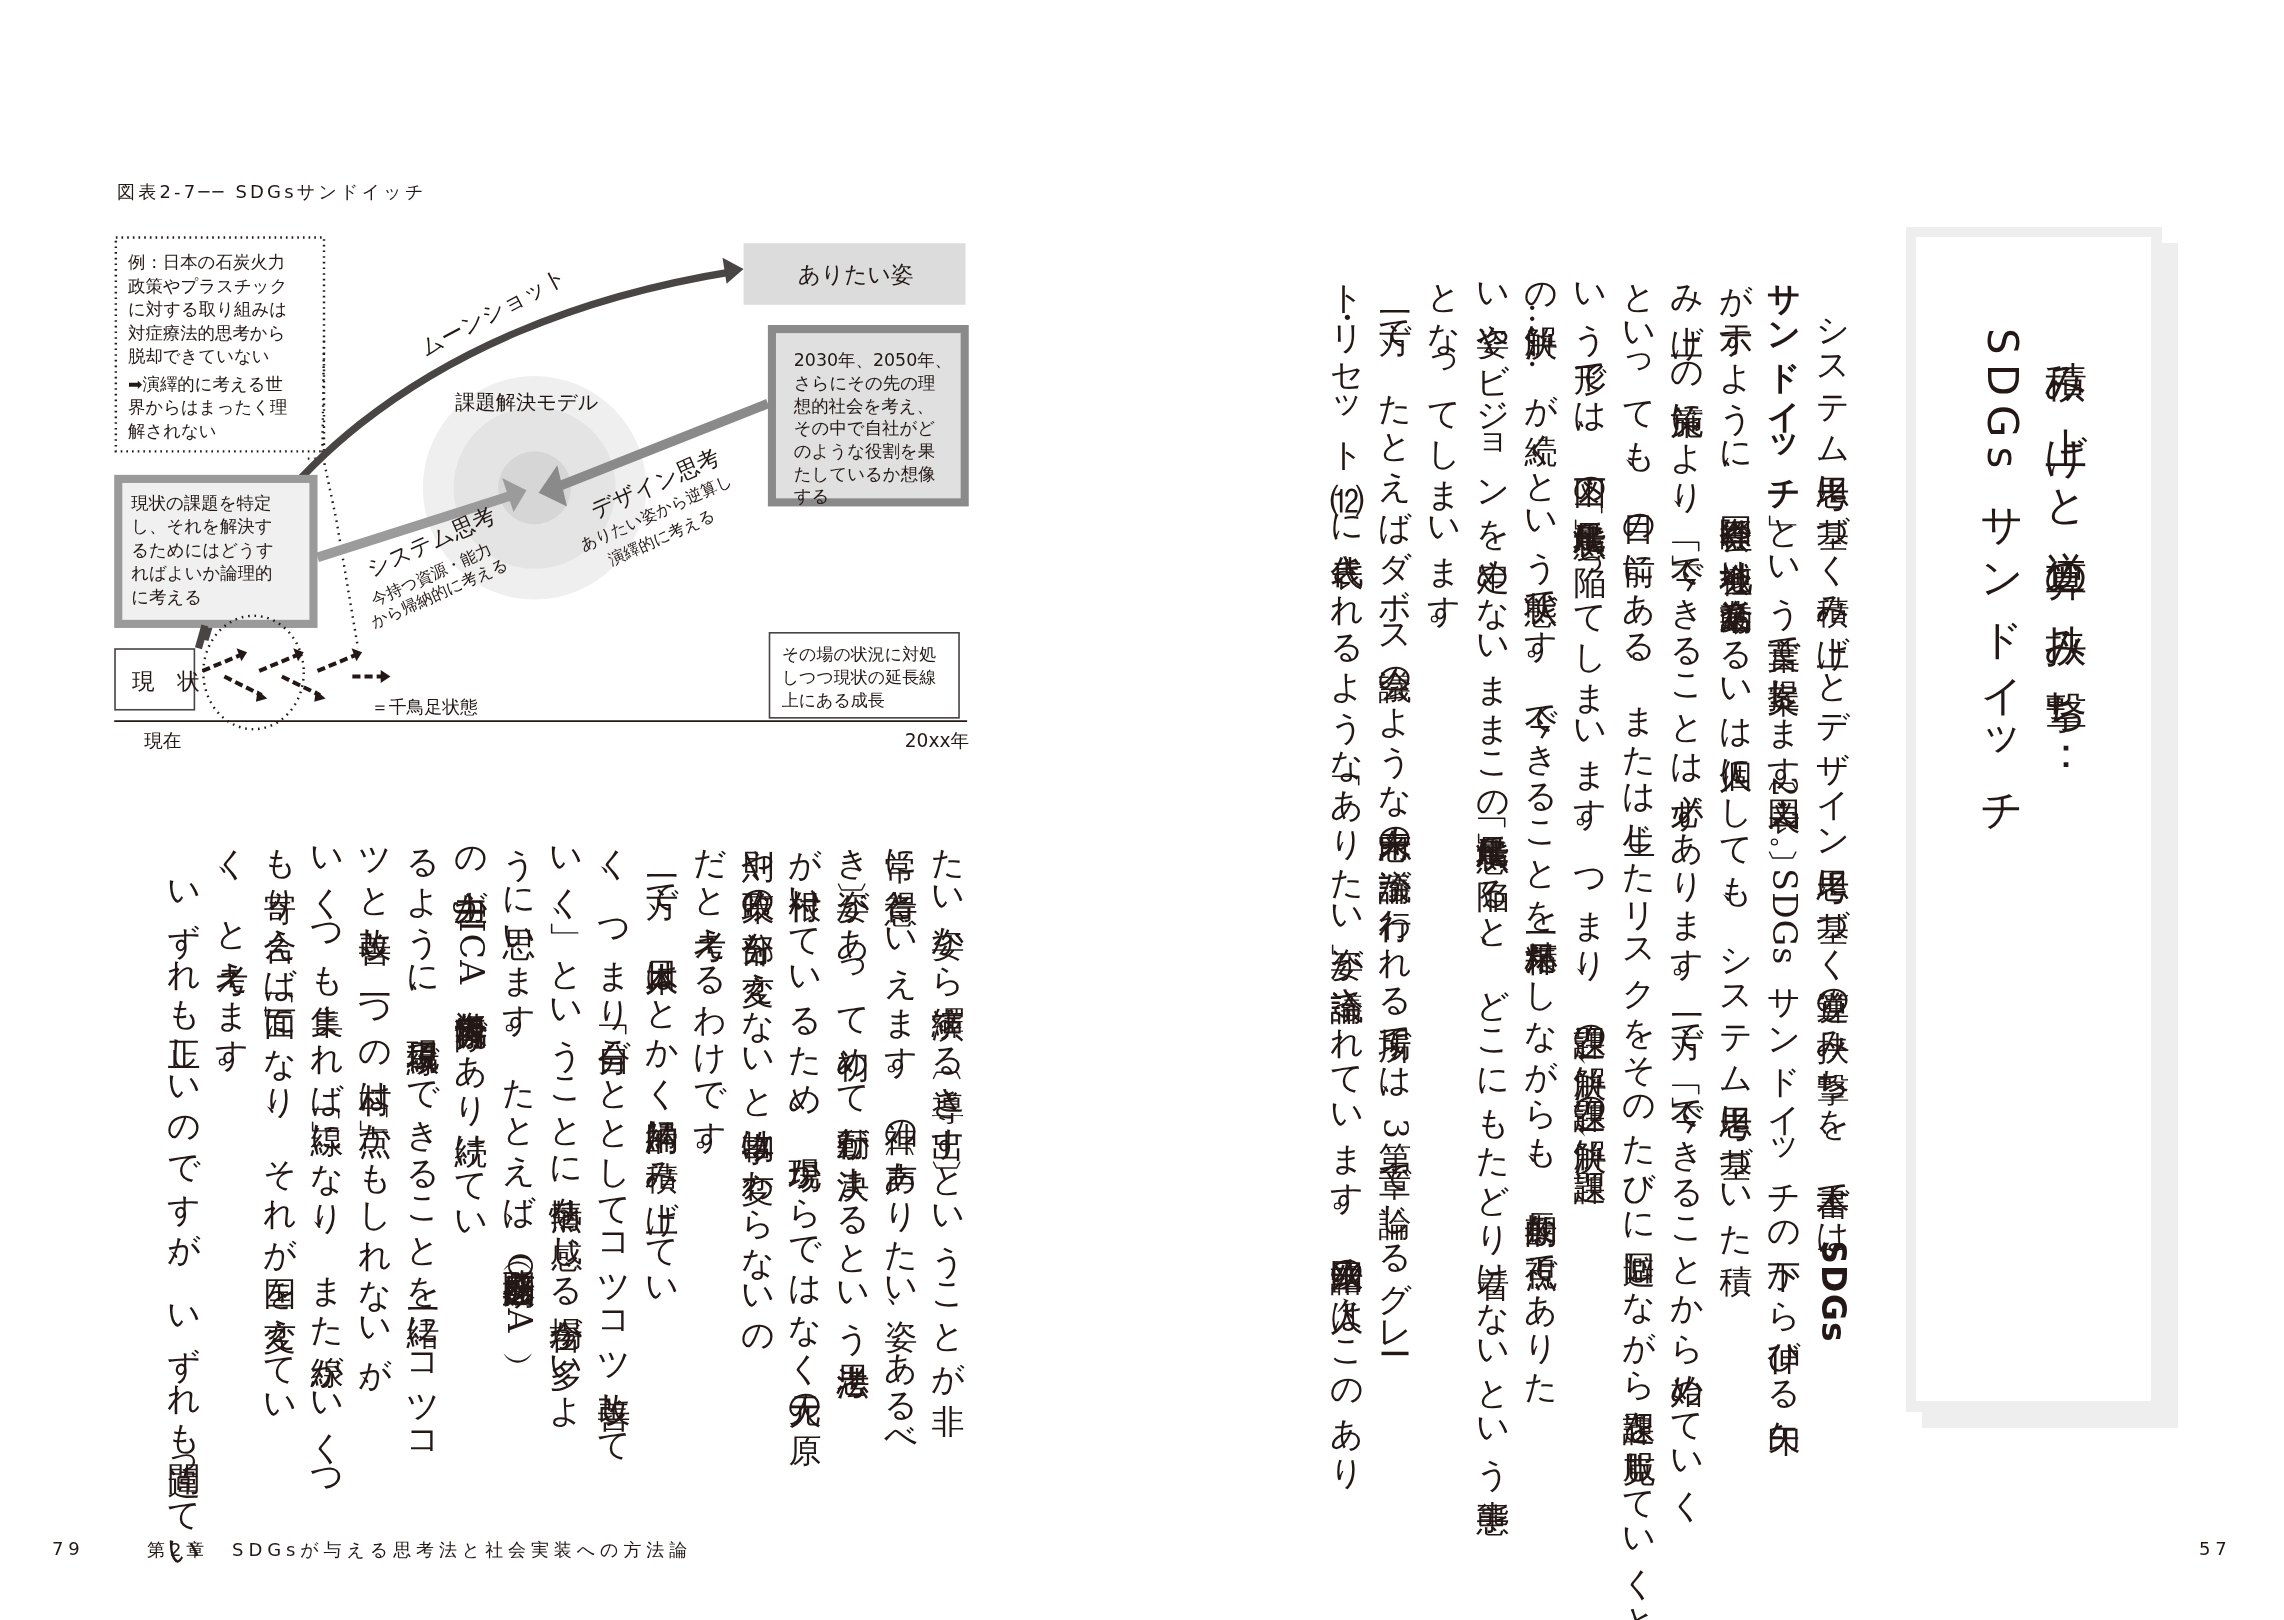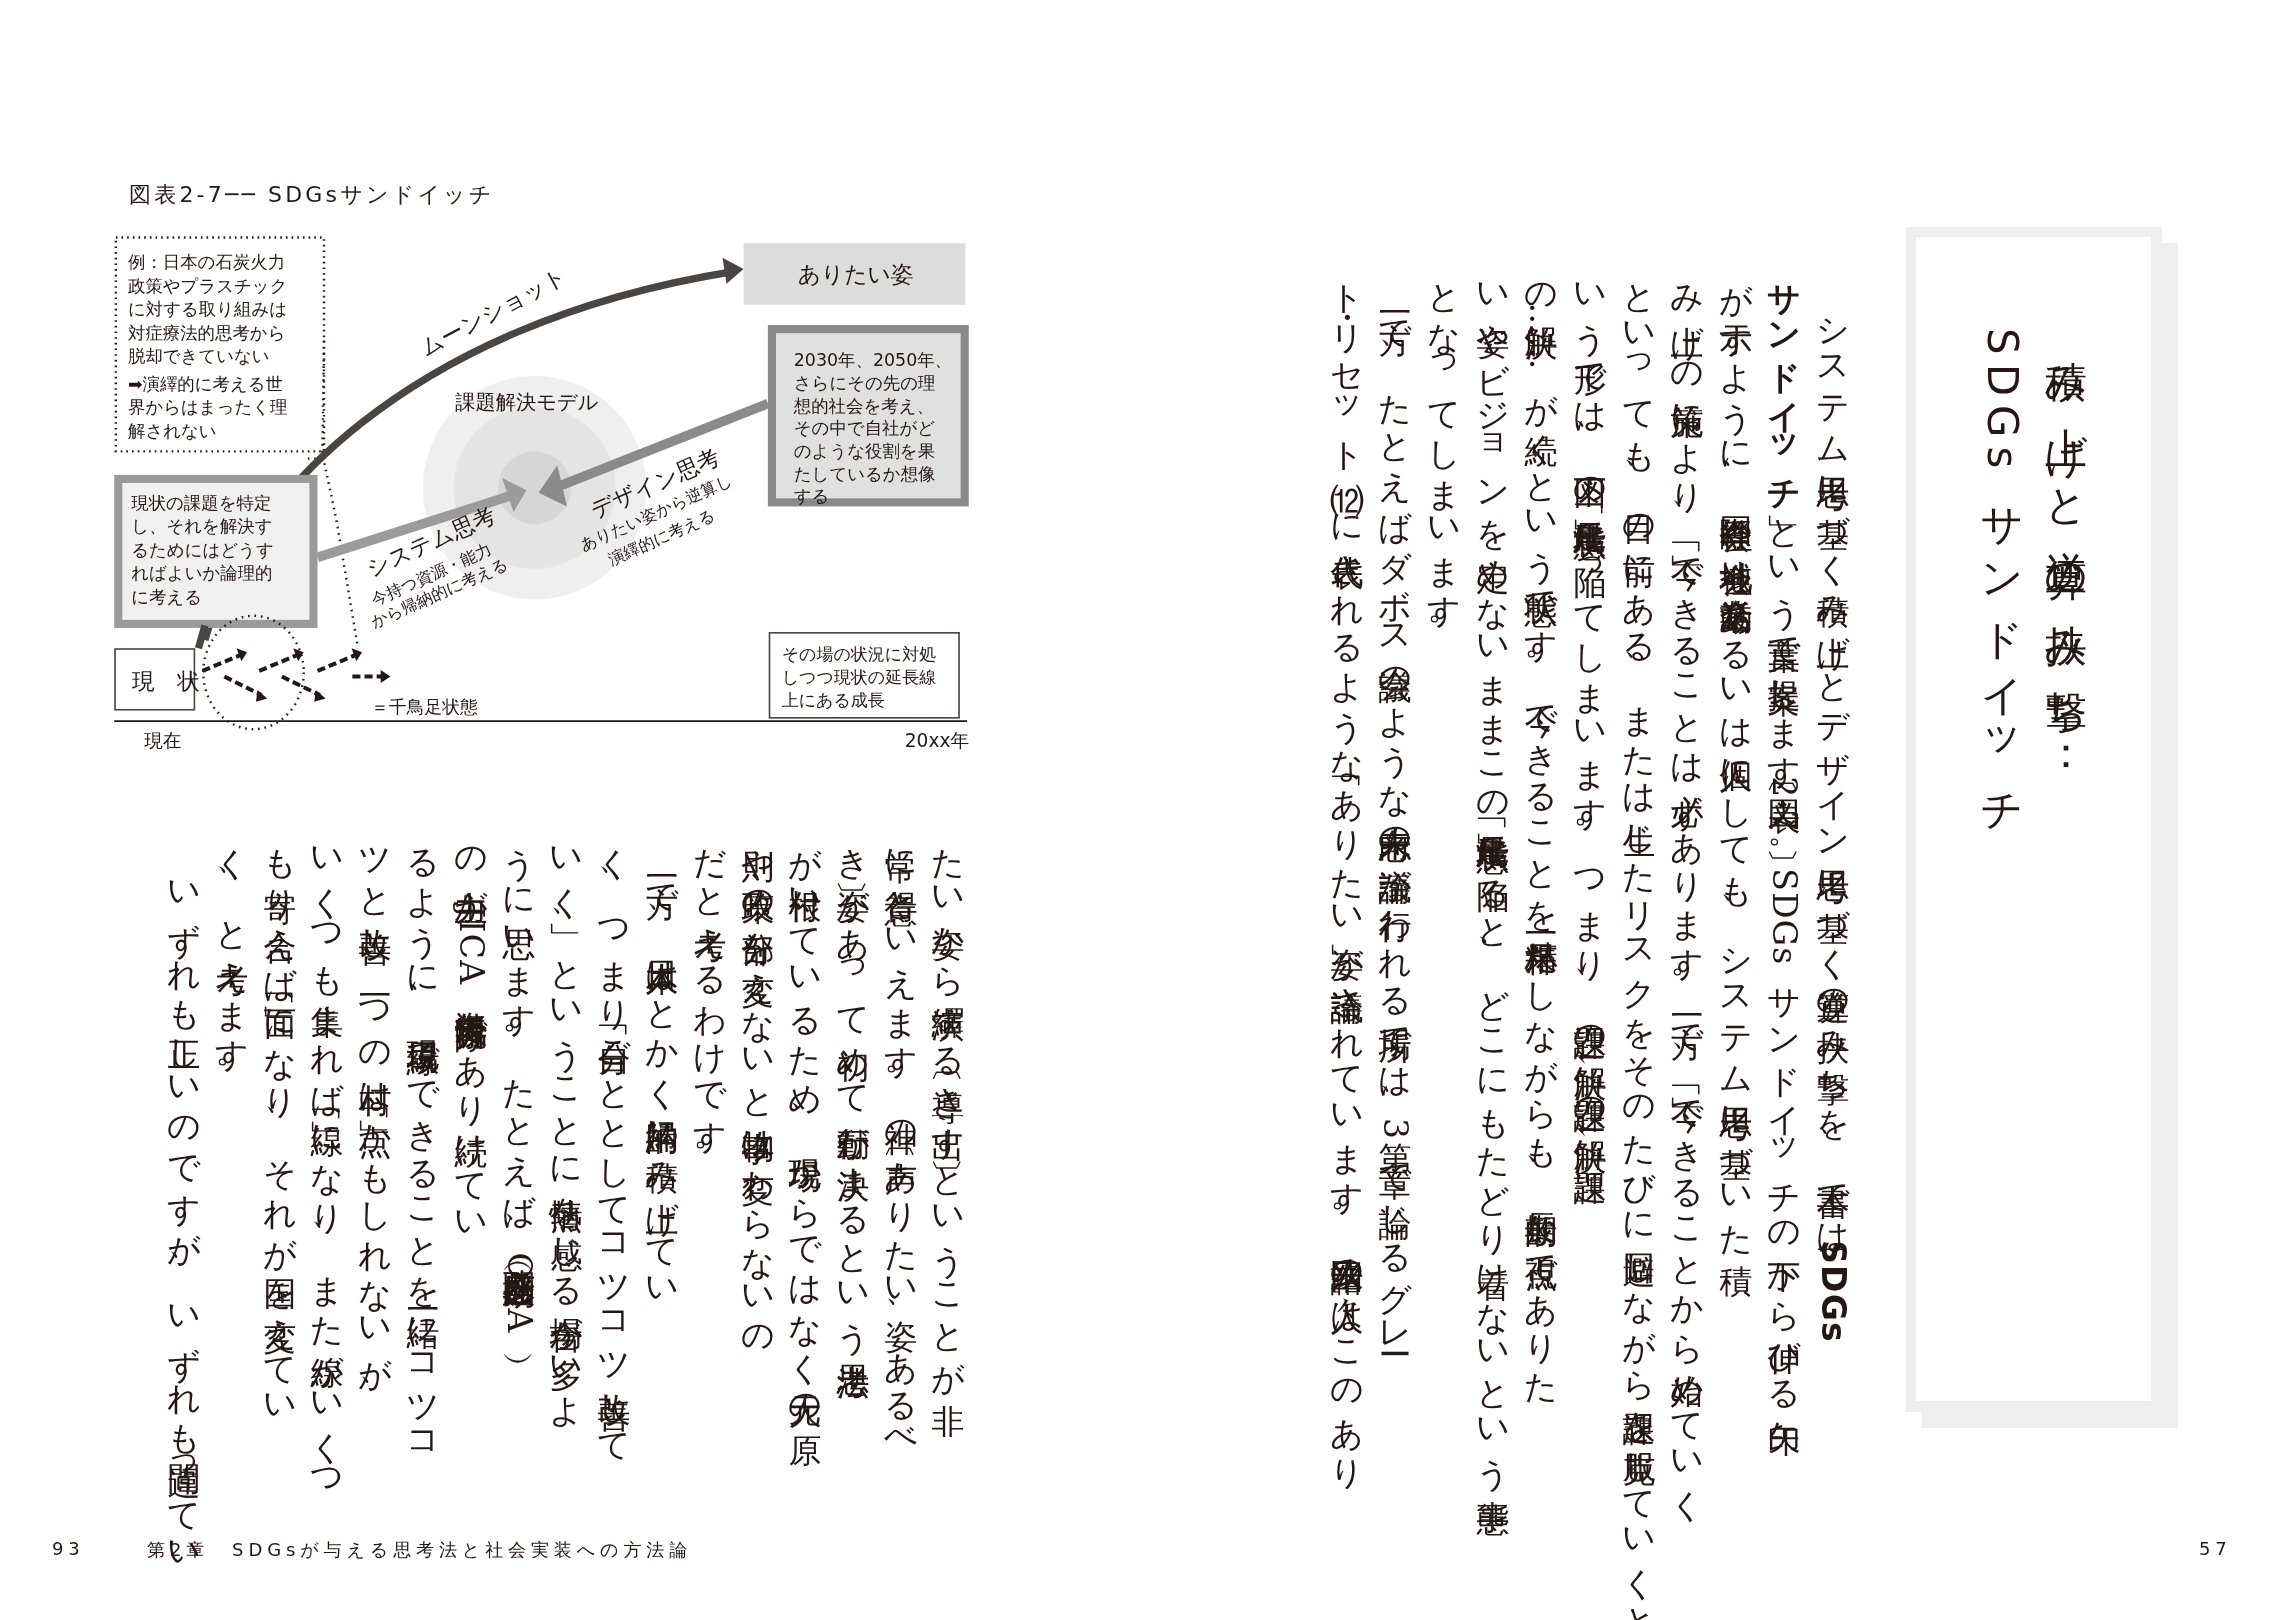--- a/index.html
+++ b/index.html
@@ -1,20 +1,20 @@
 <!DOCTYPE html>
 <html style="font-size:13px"><head>
 <meta charset="utf-8">
 <style>
   html, body { margin:0; padding:0; }
   body { width:2284px; height:1620px; position:relative; background:#ffffff; overflow:hidden;
          font-family:"DejaVu Serif", serif; color:#231815; }
   .abs { position:absolute; }
   .sans { font-family:"DejaVu Sans", sans-serif; }
-  .fig-title { left:117px; top:180px; font-size:22px; letter-spacing:3.2px; color:#231815;margin-left:12px; }
+  .fig-title { left:117px; top:180px; font-size:18px; letter-spacing:3.2px; color:#231815; }
   .diagram { left:0; top:0; width:1053px; height:778px; }
   .vcol { position:absolute; writing-mode:vertical-rl; font-size:33px; line-height:47px;
           height:1385px; white-space:nowrap; letter-spacing:1.2px; }
   .vcol .bold { font-family:"DejaVu Sans", sans-serif; font-weight:bold; }
   .left-text { left:154px; top:825px; width:818px; height:616px; }
   .left-text .vcol { top:0; height:616px; }
   .right-text { left:1338px; top:261px; width:519px; height:1191px; }
   .right-text .vcol { top:0; height:1191px; }
   .heading-shadow { left:1922px; top:243px; width:256px; height:1185px; background:#eeeeee; }
   .heading-frame { left:1906px; top:227px; width:256px; height:1185px; background:#eeeeee; }
@@ -146,21 +146,21 @@
   <div class="vcol" style="right:429px">うに思います。たとえば、政府開発援助（ODA）</div>
   <div class="vcol" style="right:477px">の主力がJICA海外青年協力隊であり続けてい</div>
   <div class="vcol" style="right:525px">るように、現場目線でできることを一緒にコツコ</div>
   <div class="vcol" style="right:573px">ツと改善し、一つの村は「点」かもしれないが、</div>
   <div class="vcol" style="right:621px">いくつも集まれば「線」になり、また線がいくつ</div>
   <div class="vcol" style="right:668px">も寄り合えば「面」になり、それが国を変えてい</div>
   <div class="vcol" style="right:716px">く、と考えます。</div>
   <div class="vcol" style="right:764px">　いずれも正しいのですが、いずれも間違ってい</div>
 </div>
 
-<div class="abs footer" style="left:52px">93</div>
+<div class="abs footer" style="left:52px">79</div>
 <div class="abs footer" style="left:147px">第2章　SDGsが与える思考法と社会実装への方法論</div>
 
 <div class="abs right-text">
   <div class="vcol" style="right:0px"><span>　システム思考に基づく積み上げとデザイン思考に基づく逆算の挟み撃ちを、本書では「</span><span class="bold">SDGs</span></div>
   <div class="vcol" style="right:49px"><span class="bold">サンドイッチ</span><span>」という言葉で提案します〔図表2-7〕。SDGsサンドイッチの下から伸びる矢印</span></div>
   <div class="vcol" style="right:97px">が示すように、国際社会や地域社会、企業活動あるいは個人にしても、システム思考に基づいた積</div>
   <div class="vcol" style="right:146px">み上げの施策により、「今」できることは必ずあります。一方で、「今」できることから始めていく</div>
   <div class="vcol" style="right:194px">といっても、目の前にある、または生じたリスクをそのたびに回避しながら課題を克服していくと</div>
   <div class="vcol" style="right:243px">いう形では、図下の「千鳥足」状態に陥ってしまいます。つまり、課題の解決↓課題の解決↓課題</div>
   <div class="vcol" style="right:292px">の解決……が続くという状態です。今できることを精一杯果たしながらも、長期的な視点でありた</div>

